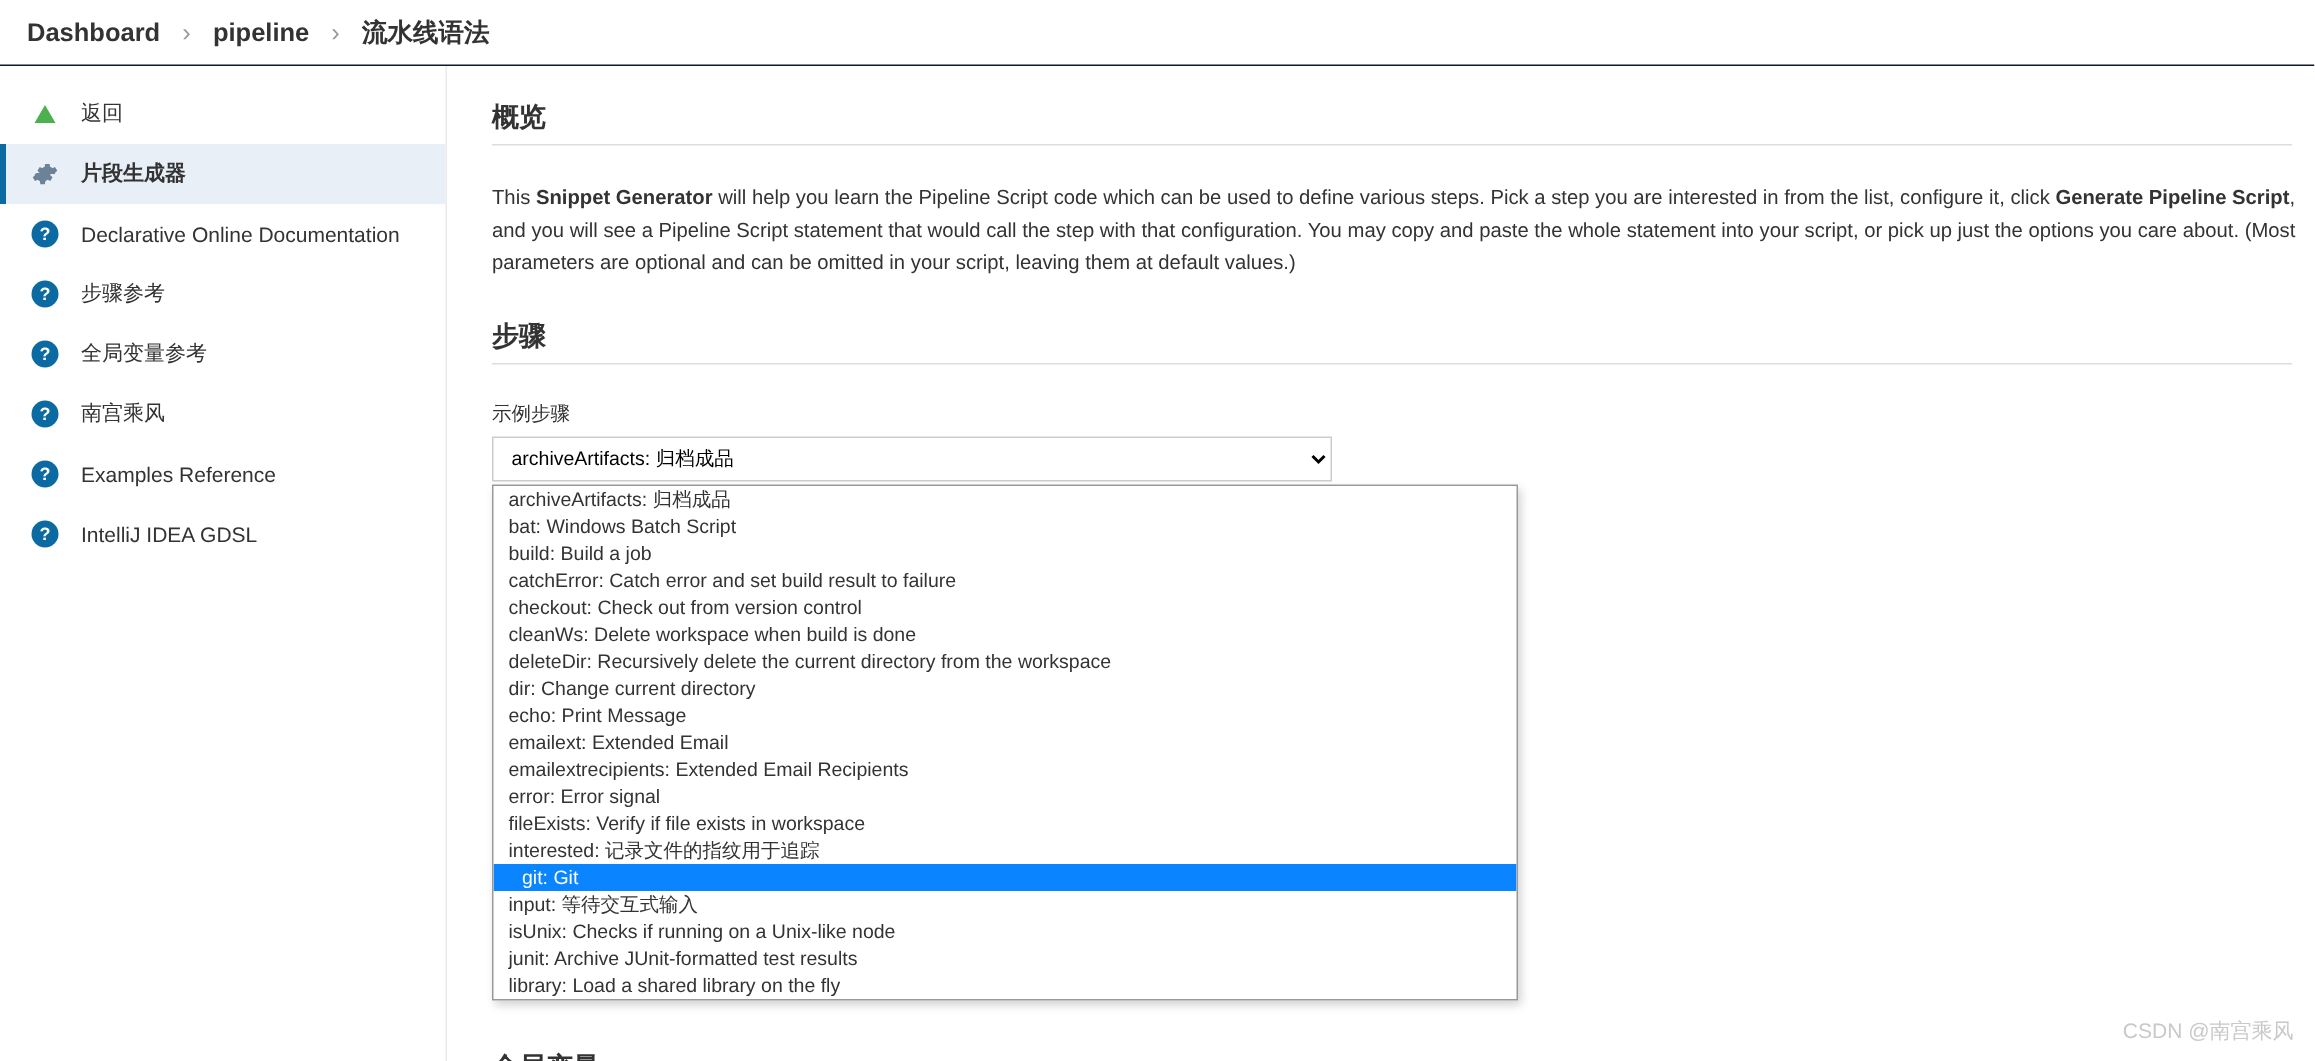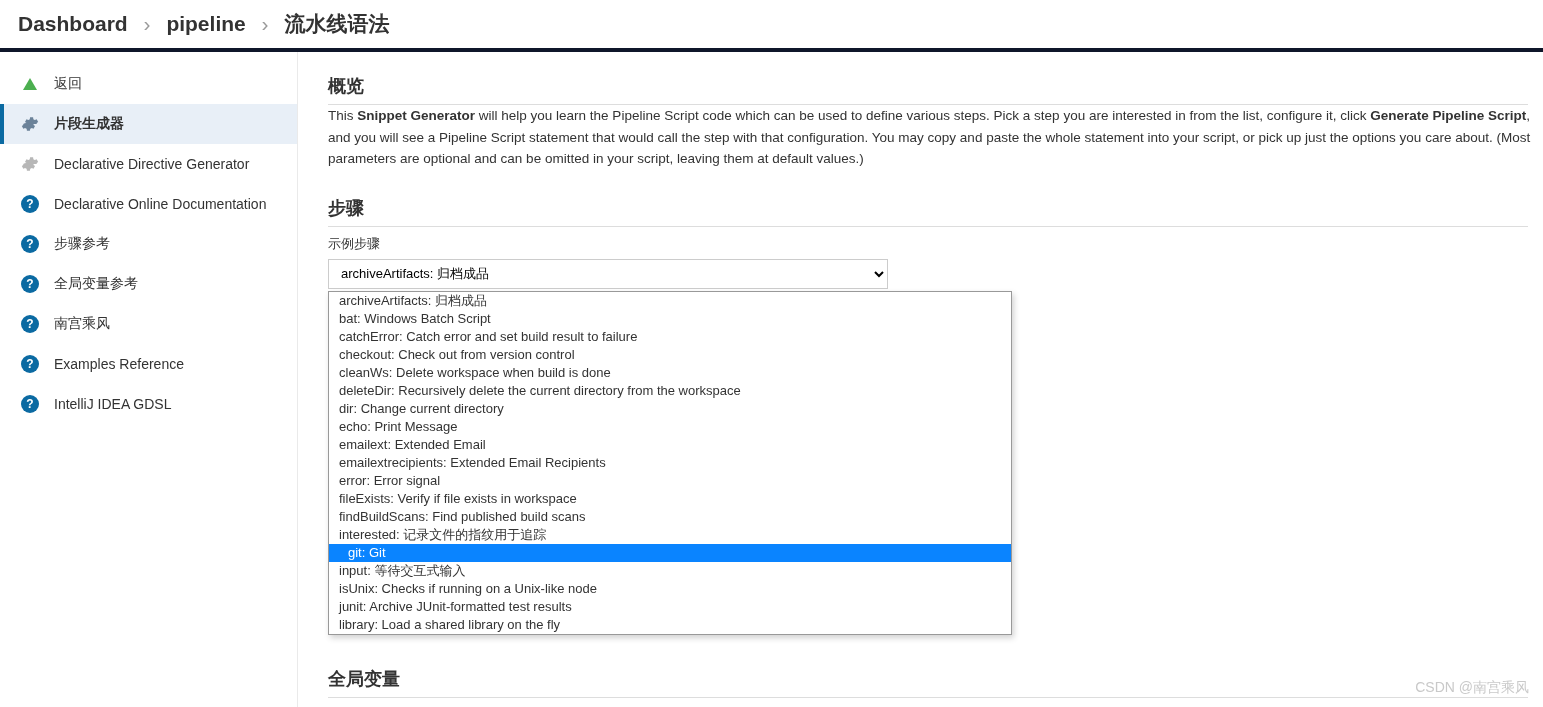--- a/index.html
+++ b/index.html
@@ -1,31 +1,31 @@
 <!DOCTYPE html>
 <html><head>
   <meta charset="utf-8">
   <style>
     * { margin: 0; padding: 0; box-sizing: border-box; }
     body { font-family: "Segoe UI", -apple-system, Arial, sans-serif; font-size: 14px; color: #333; background: #fff; }
     
-    .breadcrumbs { padding: 10px 18px; border-bottom: 4px solid #0f172a; font-size: 21px; font-weight: 600; }
+    .breadcrumbs { padding: 10px 18px; border-bottom: 1px solid #0f172a; font-size: 17px; font-weight: 600; }
     .breadcrumbs a { color: #333; text-decoration: none; }
     .breadcrumbs .sep { color: #999; margin: 0 10px; font-weight: 400; }
     
     .layout { display: flex; }
     
     .sidebar { width: 298px; border-right: 1px solid #eaeaea; min-height: 670px; padding-top: 12px; }
     .sidebar-item { display: flex; align-items: center; padding: 10px 20px; cursor: pointer; color: #333; }
     .sidebar-item.active { background: #e8eff7; border-left: 4px solid #0b6aa2; padding-left: 16px; font-weight: 600; text-align: right; }
     .sidebar-item .icon { width: 20px; height: 20px; margin-right: 14px; display: inline-flex; align-items: center; justify-content: center; }
     
     .main { flex: 1; padding: 22px 0 22px 30px; position: relative; overflow: hidden; }
     
-    h1.section { font-size: 18px; font-weight: 700; border-bottom: 1px solid #ddd; padding-bottom: 6px; margin-bottom: 0; margin-top: 0; max-width: 1200px; }
+    h1.section { font-size: 18px; font-weight: 700; border-bottom: 1px solid #ddd; padding-bottom: 6px; margin-bottom: 24px; margin-top: 0; max-width: 1200px; }
     h1.section.step { margin-top: 26px; }
     h1.section.gv { margin-top: 32px; }
     
     .desc { font-size: 13.5px; color: #333; line-height: 1.6; }
     .desc strong { font-weight: 700; }
     
     .field-label { font-size: 13px; color: #333; margin-top: 8px; margin-bottom: 6px; }
     
     .select-wrap { position: relative; width: 560px; }
     select.step-select { width: 100%; height: 30px; border: 1px solid #ccc; background: #fff; padding: 4px 8px; font-size: 13px; appearance: auto; }
@@ -72,28 +72,20 @@
     </div>
     <div class="sidebar-item active">
       <span class="icon i-gear">
         <svg viewBox="0 0 24 24">
             <path fill="#6b8299" d="M12 8a4 4 0 100 8 4 4 0 000-8zm9 4a7.5 7.5 0 00-.1-1.2l2-1.6-2-3.4-2.4 1a7.2 7.2 0 00-2-1.2l-.4-2.6h-4l-.4 2.6a7.2 7.2 0 00-2 1.2l-2.4-1-2 3.4 2 1.6A7.5 7.5 0 003 12c0 .4 0 .8.1 1.2l-2 1.6 2 3.4 2.4-1c.6.5 1.3.9 2 1.2l.4 2.6h4l.4-2.6c.7-.3 1.4-.7 2-1.2l2.4 1 2-3.4-2-1.6c.1-.4.1-.8.1-1.2z"></path>
           </svg>
       </span>
       <span>片段生成器</span>
     </div>
     <div class="sidebar-item">
-      <span class="icon i-gear">
-        <svg viewBox="0 0 24 24">
-            <path fill="#b7b7b7" d="M12 8a4 4 0 100 8 4 4 0 000-8zm9 4a7.5 7.5 0 00-.1-1.2l2-1.6-2-3.4-2.4 1a7.2 7.2 0 00-2-1.2l-.4-2.6h-4l-.4 2.6a7.2 7.2 0 00-2 1.2l-2.4-1-2 3.4 2 1.6A7.5 7.5 0 003 12c0 .4 0 .8.1 1.2l-2 1.6 2 3.4 2.4-1c.6.5 1.3.9 2 1.2l.4 2.6h4l.4-2.6c.7-.3 1.4-.7 2-1.2l2.4 1 2-3.4-2-1.6c.1-.4.1-.8.1-1.2z"></path>
-          </svg>
-      </span>
-      <span>Declarative Directive Generator</span>
-    </div>
-    <div class="sidebar-item">
       <span class="icon">
           <span class="i-help">?</span>
         </span>
       <span>Declarative Online Documentation</span>
     </div>
     <div class="sidebar-item">
       <span class="icon">
           <span class="i-help">?</span>
         </span>
       <span>步骤参考</span>
@@ -134,31 +126,31 @@
     <div class="field-label">示例步骤</div>
     <div class="select-wrap">
       <select class="step-select">
         <option>archiveArtifacts: 归档成品</option>
       </select>
     </div>
 
     <div class="dropdown-list" id="dropdown-list">
         <div class="opt">archiveArtifacts: 归档成品</div>
         <div class="opt">bat: Windows Batch Script</div>
+        <div class="opt">build: Build a job</div>
         <div class="opt">catchError: Catch error and set build result to failure</div>
         <div class="opt">checkout: Check out from version control</div>
         <div class="opt">cleanWs: Delete workspace when build is done</div>
         <div class="opt">deleteDir: Recursively delete the current directory from the workspace</div>
         <div class="opt">dir: Change current directory</div>
         <div class="opt">echo: Print Message</div>
         <div class="opt">emailext: Extended Email</div>
         <div class="opt">emailextrecipients: Extended Email Recipients</div>
         <div class="opt">error: Error signal</div>
         <div class="opt">fileExists: Verify if file exists in workspace</div>
-        <div class="opt">findBuildScans: Find published build scans</div>
         <div class="opt">interested: 记录文件的指纹用于追踪</div>
         <div class="opt highlighted">git: Git</div>
         <div class="opt">input: 等待交互式输入</div>
         <div class="opt">isUnix: Checks if running on a Unix-like node</div>
         <div class="opt">junit: Archive JUnit-formatted test results</div>
         <div class="opt">library: Load a shared library on the fly</div>
       </div>
 
     <h1 class="section gv">全局变量</h1>
 

